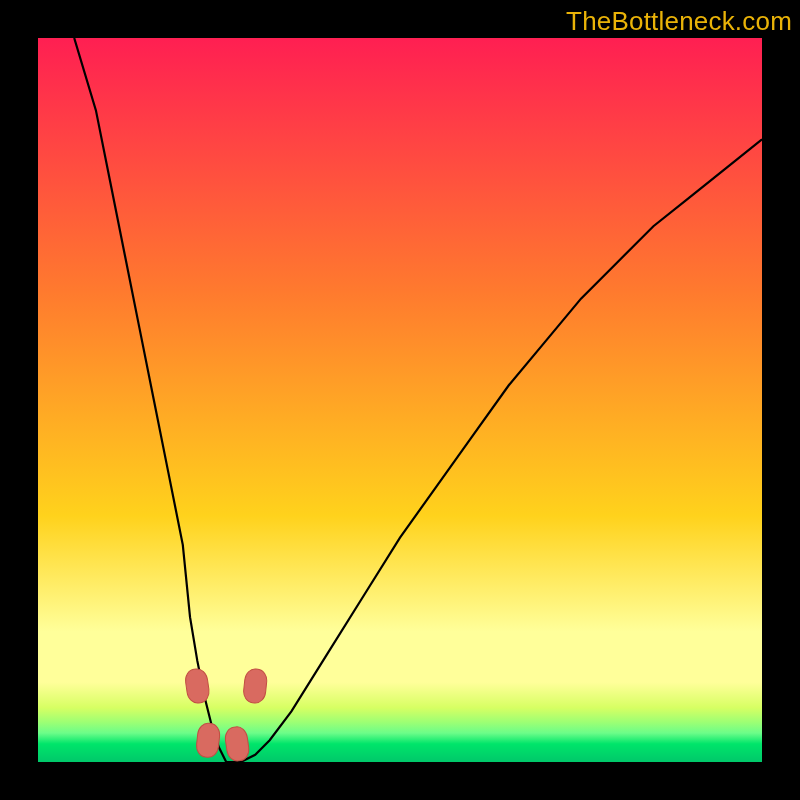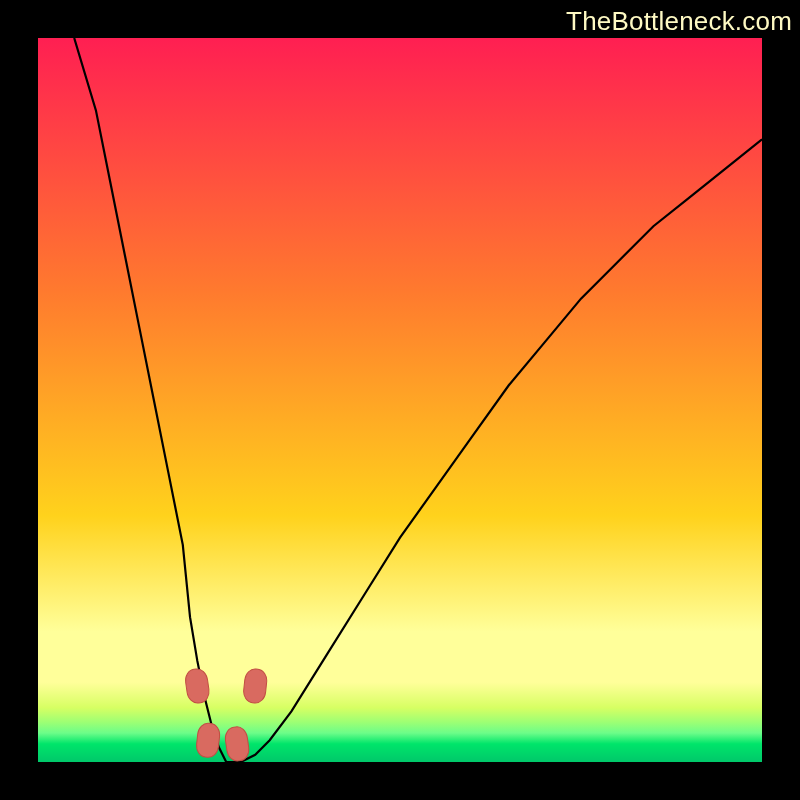--- a/index.html
+++ b/index.html
@@ -24,21 +24,21 @@
     top: 38px;
     left: 38px;
     width: 724px;
     height: 724px;
     overflow: hidden;
   }
   .watermark {
     position: absolute;
     top: 6px;
     right: 8px;
-    color: #fef9c3;
+    color: #eab308;
     font-size: 26px;
     font-weight: 400;
     letter-spacing: 0.2px;
   }
   svg { display: block; }
 </style>
 </head>
 <body>
 
 <div class="frame">

